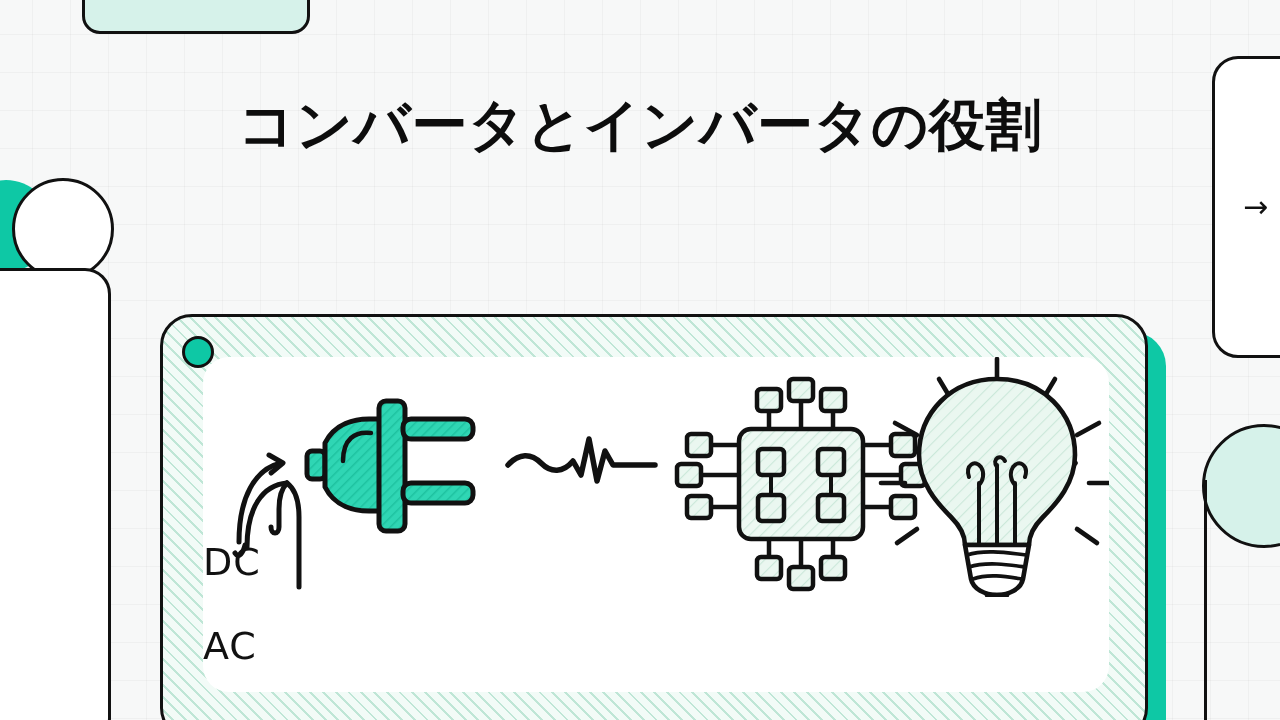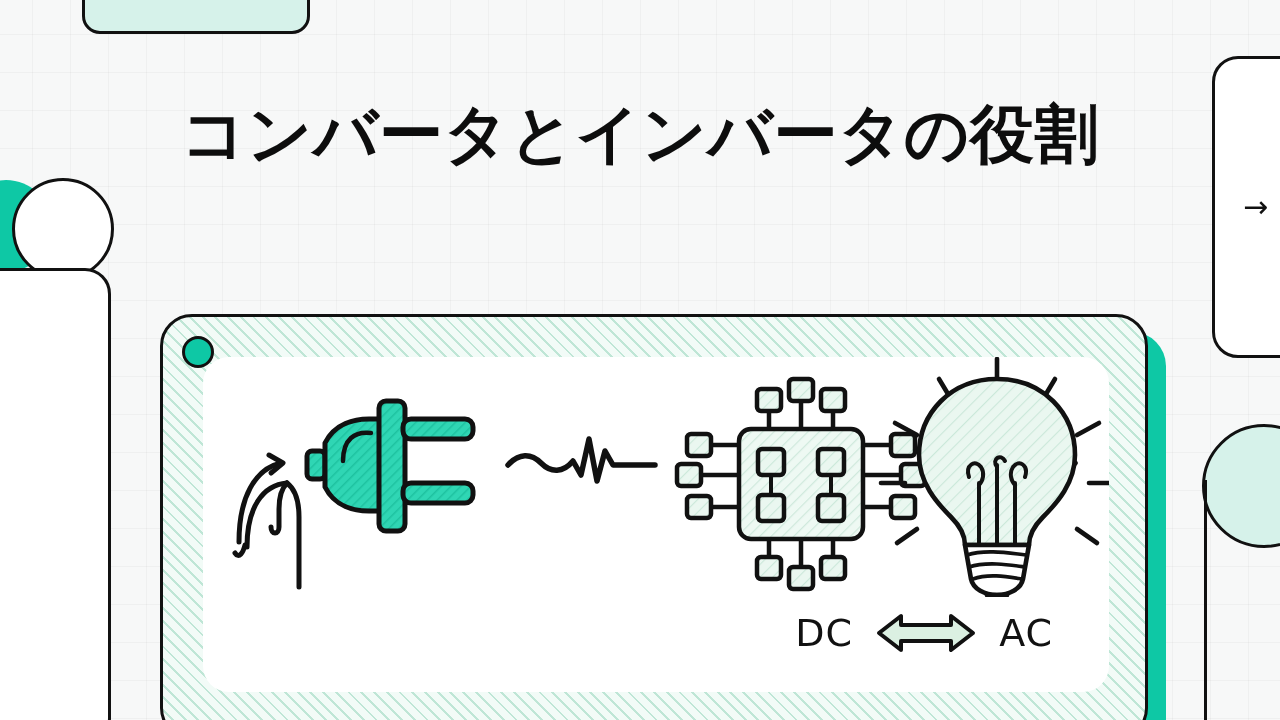--- a/index.html
+++ b/index.html
@@ -65,21 +65,21 @@
   #deco-right-vline{
     left:1204px;top:480px;width:3px;height:245px;background:#111;
   }
 
   
   #title{
     position:absolute;left:0;right:0;top:56px;
     text-align:center;
     font-family:"DejaVu Sans","Liberation Sans",sans-serif;
     font-weight:700;
-    font-size:64px;
+    font-size:56px;
     line-height:1.12;
     letter-spacing:0.5px;
     color:#0d0d0d;
     padding:0 150px;
   }
 
   
   #card-shadow{
     position:absolute;left:176px;top:332px;width:990px;height:420px;
     background:#0ec8a5;border-radius:34px;
@@ -101,23 +101,24 @@
     position:absolute;left:203px;top:357px;width:906px;height:335px;
     background:#ffffff;border-radius:26px;
   }
 
   
   #illus{
     position:absolute;left:203px;top:357px;width:906px;height:240px;
   }
   #dcac{
     position:absolute;left:203px;top:598px;width:906px;height:70px;
-    display:flex;align-items:center;justify-content:flex-end;
+    display:flex;align-items:flex-start;justify-content:flex-end;
     padding-right:56px;box-sizing:border-box;
     gap:20px;
+    flex-direction:column;
   }
   .dcac-label{
     font-family:"DejaVu Sans","Liberation Sans",sans-serif;
     font-size:38px;font-weight:400;color:#111;letter-spacing:1px;
   }
 </style>
 </head>
 <body>
 
 <div id="grid"></div>

